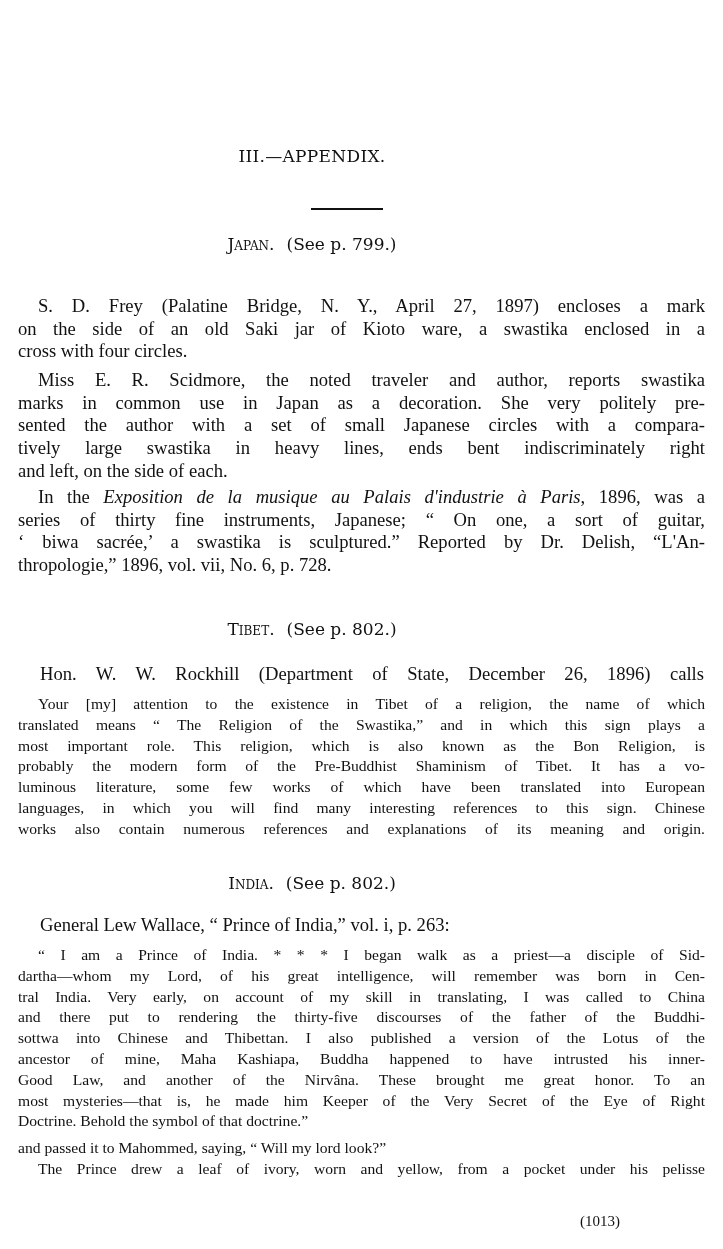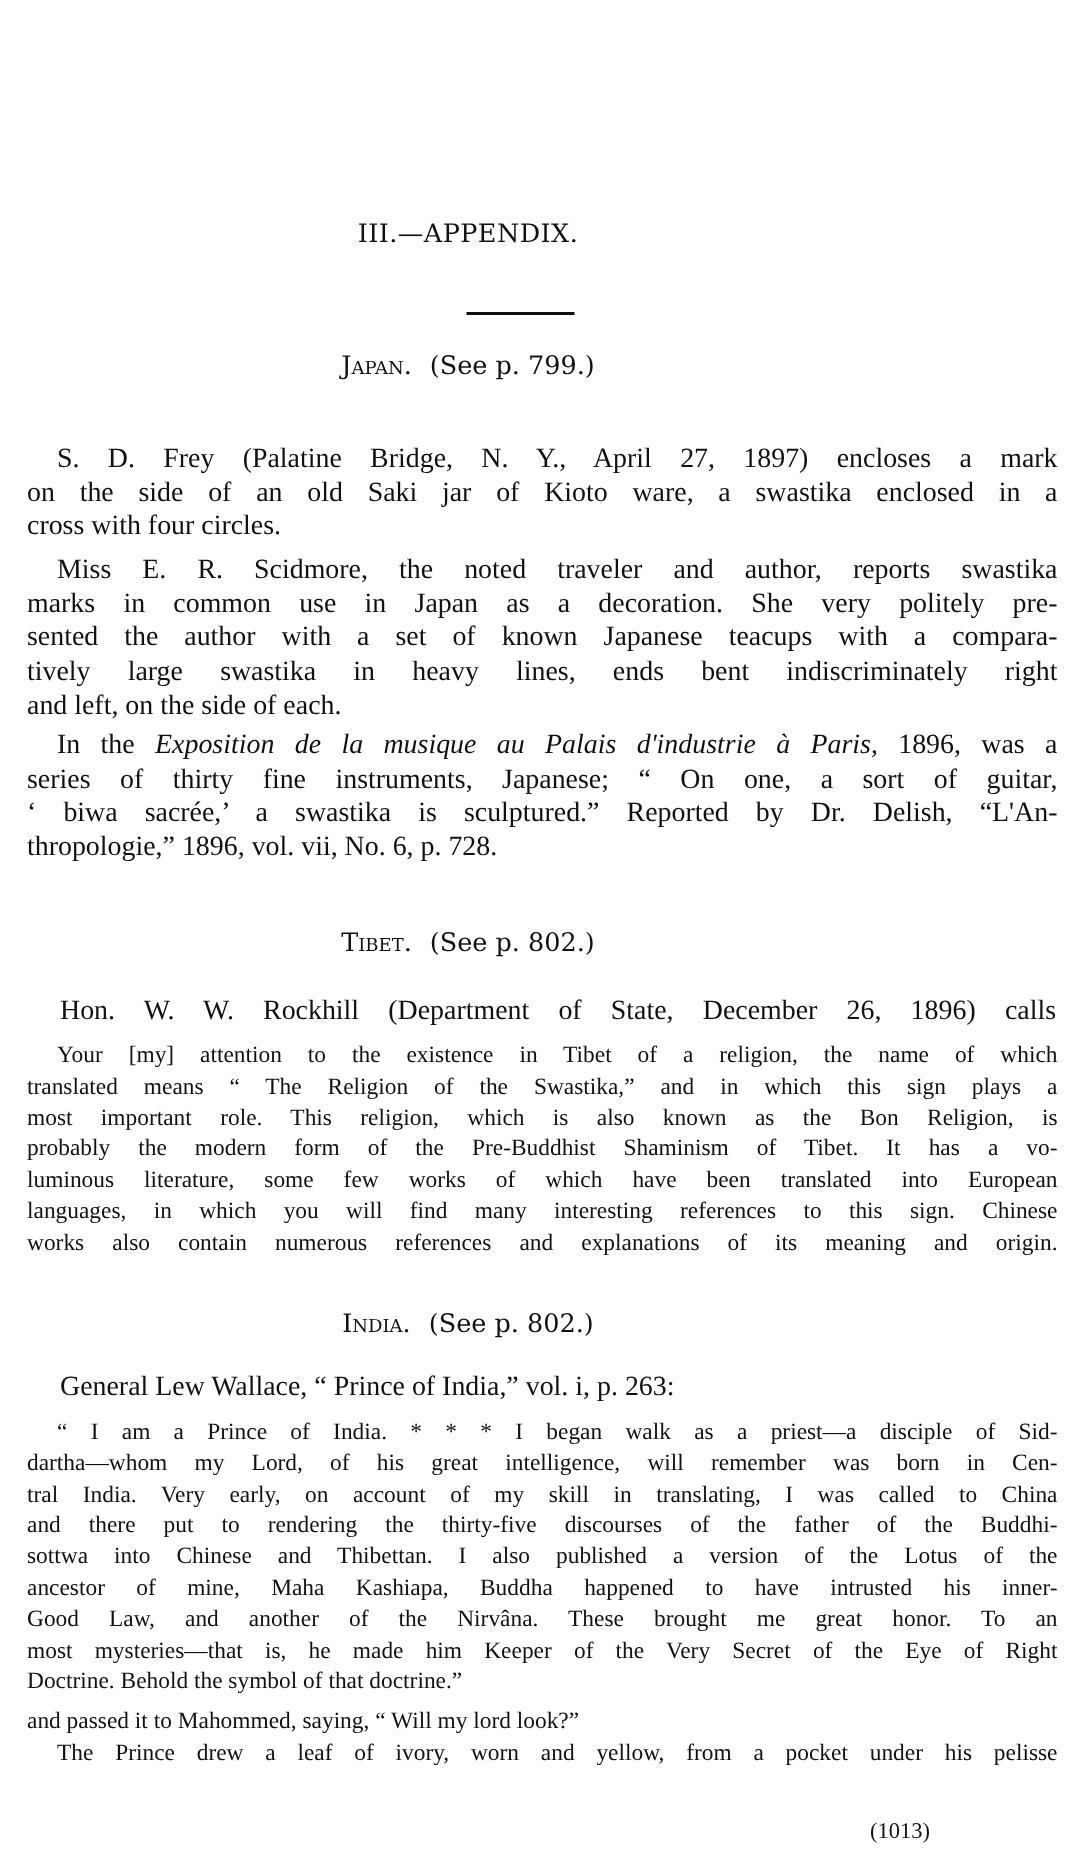--- a/index.html
+++ b/index.html
@@ -45,21 +45,21 @@
 
 <div class="para large" style="top:295px;">
   <span class="ln indent">S. D. Frey (Palatine Bridge, N. Y., April 27, 1897) encloses a mark</span>
   <span class="ln">on the side of an old Saki jar of Kioto ware, a swastika enclosed in a</span>
   <span class="ln last">cross with four circles.</span>
 </div>
 
 <div class="para large" style="top:369px;">
   <span class="ln indent">Miss E. R. Scidmore, the noted traveler and author, reports swastika</span>
   <span class="ln">marks in common use in Japan as a decoration. She very politely pre-</span>
-  <span class="ln">sented the author with a set of known Japanese teacups with a compara-</span>
+  <span class="ln">sented the author with a set of small Japanese circles with a compara-</span>
   <span class="ln">tively large swastika in heavy lines, ends bent indiscriminately right</span>
   <span class="ln last">and left, on the side of each.</span>
 </div>
 
 <div class="para large" style="top:486px;">
   <span class="ln indent"><span>In the </span><em>Exposition de la musique au Palais d'industrie à Paris</em><span>, 1896, was a</span></span>
   <span class="ln">series of thirty fine instruments, Japanese; “ On one, a sort of guitar,</span>
   <span class="ln">‘ biwa sacrée,’ a swastika is sculptured.” Reported by Dr. Delish, “L'An-</span>
   <span class="ln last">thropologie,” 1896, vol. vii, No. 6, p. 728.</span>
 </div>

